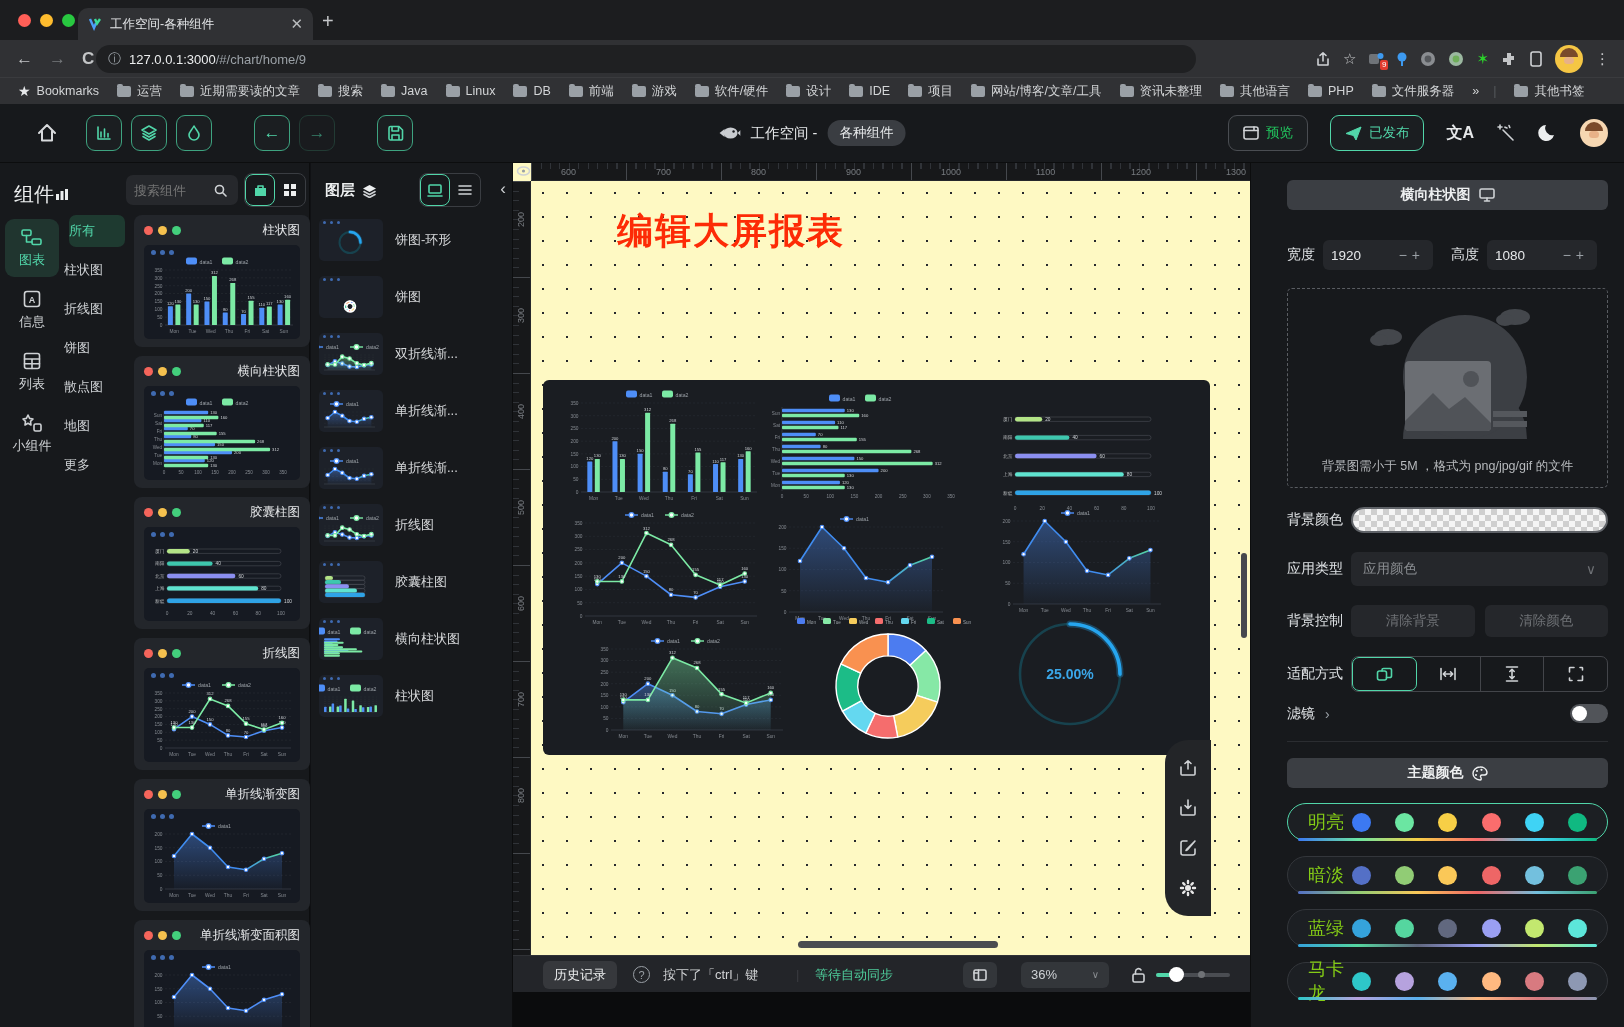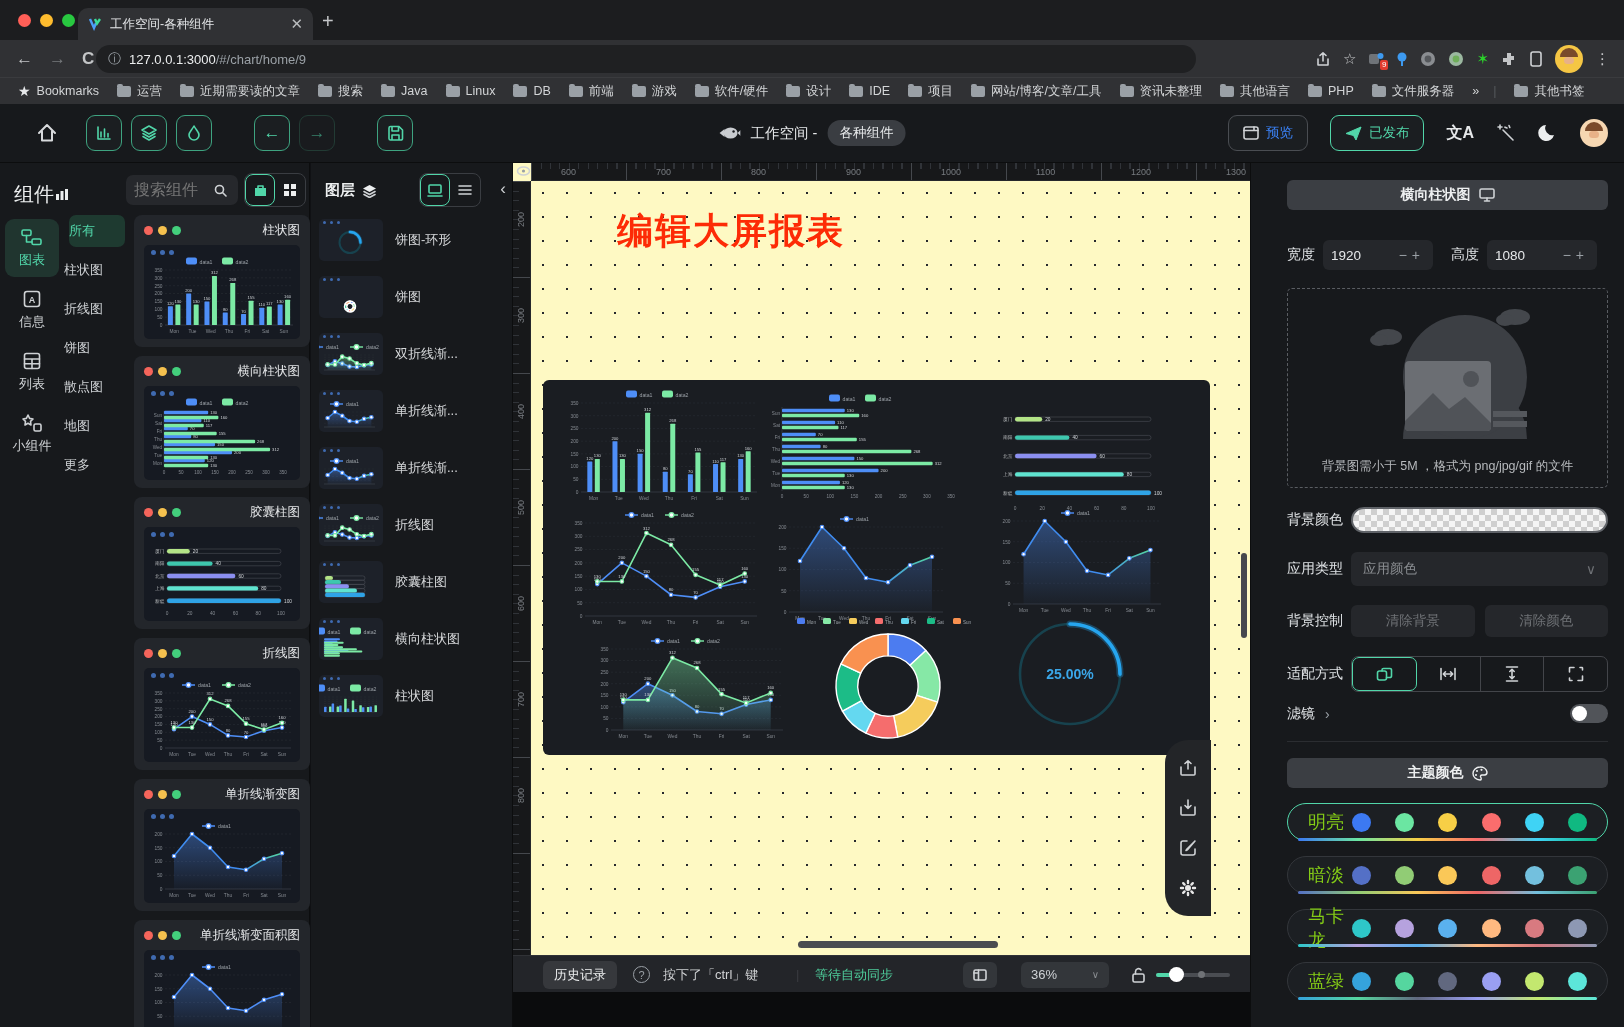--- a/index.html
+++ b/index.html
@@ -26,30 +26,30 @@
 .bmrow{position:absolute;left:0;top:77px;width:100%;height:27px;background:#303134;border-top:1px solid #3a3b3e;display:flex;align-items:center;font-size:12.5px;color:#d3d5d7}
 .bm{display:flex;align-items:center;gap:6px;margin-left:18px;white-space:nowrap}
 .folder{width:14px;height:11px;background:#9aa0a6;border-radius:2px;position:relative}
 .folder:before{content:"";position:absolute;left:0;top:-2px;width:6px;height:3px;background:#9aa0a6;border-radius:2px 2px 0 0}
 
 .appbar{position:absolute;left:0;top:104px;width:100%;height:59px;background:#17191c;border-bottom:1px solid #0c0d0e;display:flex;align-items:center}
 .tbtn{width:36px;height:36px;border:1px solid #3ea380;border-radius:9px;display:flex;align-items:center;justify-content:center;background:#1b1e21}
 .tbtn.dim{border-color:#2b5748;opacity:.55}
 .center-title{position:absolute;left:50%;transform:translateX(-50%);display:flex;align-items:center;gap:10px;font-size:14.5px;color:#e6e8ea}
 .badge-pill{background:#3a3d42;border-radius:13px;padding:4px 12px;font-size:13.5px}
-.btn-outline{height:36px;border:1px solid #4a4d52;border-radius:9px;display:flex;align-items:center;gap:7px;padding:0 14px;font-size:13.5px;color:#3b82f6;background:#1b1e21}
+.btn-outline{height:36px;border:1px solid #4a4d52;border-radius:9px;display:flex;align-items:center;gap:7px;padding:0 14px;font-size:13.5px;color:#22c55e;background:#1b1e21}
 .btn-green{border-color:#51d6a9;color:#51d6a9}
 .avatar{width:28px;height:28px;border-radius:50%;background:#f6d7b2;position:relative;overflow:hidden}
 .avatar:before{content:"";position:absolute;left:5px;top:3px;width:18px;height:9px;border-radius:9px 9px 0 0;background:#7a4a2b}
 .avatar:after{content:"";position:absolute;left:9px;top:12px;width:10px;height:7px;border-radius:5px;background:#e8b188}
 
 .left-panel{position:absolute;left:0;top:163px;width:310px;bottom:0;background:#17191c;border-right:1px solid #0c0d0e}
 .lp-title{position:absolute;left:14px;top:18px;font-size:20px;font-weight:normal;color:#eceeef;display:flex;gap:1px;align-items:center}
 .search{position:absolute;left:126px;top:12px;width:112px;height:30px;background:#26282c;border-radius:7px;display:flex;align-items:center;padding:0 8px}
-.search input{background:none;border:none;outline:none;color:#f97316;font-size:16px;width:80px;font-family:inherit}
+.search input{background:none;border:none;outline:none;color:#f97316;font-size:13px;width:80px;font-family:inherit}
 .segwrap{position:absolute;left:244px;top:10px;height:34px;border:1px solid #3a3d42;border-radius:8px;display:flex;overflow:hidden}
 .segbtn{width:30px;display:flex;align-items:center;justify-content:center}
 .segbtn.on{border:1px solid #51d6a9;border-radius:8px}
 .lp-nav{position:absolute;left:0;top:52px;width:64px}
 .nav-item{width:54px;margin:4px auto;border-radius:9px;padding:8px 0;text-align:center;color:#cfd2d5;font-size:13px}
 .nav-item.on{background:#20352f;color:#51d6a9}
 .nav-item .nic{margin:0 auto 4px}
 .lp-cats{position:absolute;left:64px;top:52px;width:66px;}
 .cat{font-size:13px;color:#cfd2d5;margin-bottom:21px}
 .cat.on{background:#1e3a30;color:#51d6a9;border-radius:7px;padding:7px 0;margin:0 5px 14px}
@@ -1763,39 +1763,39 @@
             <span class="tdot" style="background:#5470c6"></span>
             <span class="tdot" style="background:#91cc75"></span>
             <span class="tdot" style="background:#fac858"></span>
             <span class="tdot" style="background:#ee6666"></span>
             <span class="tdot" style="background:#73c0de"></span>
             <span class="tdot" style="background:#3ba272"></span>
           </span>
           <span class="theme-grad" style="background:linear-gradient(90deg,#5470c6,#91cc75,#fac858,#ee6666,#73c0de,#3ba272)"></span>
         </div>
         <div class="theme-row">
+          <span class="theme-name">蓝绿</span>
+          <span class="theme-dots">
+            <span class="tdot" style="background:#35a3dc"></span>
+            <span class="tdot" style="background:#55d69f"></span>
+            <span class="tdot" style="background:#61687f"></span>
+            <span class="tdot" style="background:#9a9ff2"></span>
+            <span class="tdot" style="background:#c3e86f"></span>
+            <span class="tdot" style="background:#5ce6da"></span>
+          </span>
+          <span class="theme-grad" style="background:linear-gradient(90deg,#35a3dc,#55d69f,#61687f,#9a9ff2,#c3e86f,#5ce6da)"></span>
+        </div>
+        <div class="theme-row">
           <span class="theme-name">马卡龙</span>
           <span class="theme-dots">
             <span class="tdot" style="background:#2ec7c9"></span>
             <span class="tdot" style="background:#b6a2de"></span>
             <span class="tdot" style="background:#5ab1ef"></span>
             <span class="tdot" style="background:#ffb980"></span>
             <span class="tdot" style="background:#d87a80"></span>
             <span class="tdot" style="background:#8d98b3"></span>
           </span>
           <span class="theme-grad" style="background:linear-gradient(90deg,#2ec7c9,#b6a2de,#5ab1ef,#ffb980,#d87a80,#8d98b3)"></span>
         </div>
-        <div class="theme-row">
-          <span class="theme-name">蓝绿</span>
-          <span class="theme-dots">
-            <span class="tdot" style="background:#35a3dc"></span>
-            <span class="tdot" style="background:#55d69f"></span>
-            <span class="tdot" style="background:#61687f"></span>
-            <span class="tdot" style="background:#9a9ff2"></span>
-            <span class="tdot" style="background:#c3e86f"></span>
-            <span class="tdot" style="background:#5ce6da"></span>
-          </span>
-          <span class="theme-grad" style="background:linear-gradient(90deg,#35a3dc,#55d69f,#61687f,#9a9ff2,#c3e86f,#5ce6da)"></span>
-        </div>
       </div>
   </div>
 
 </div>
 
 </body></html>

